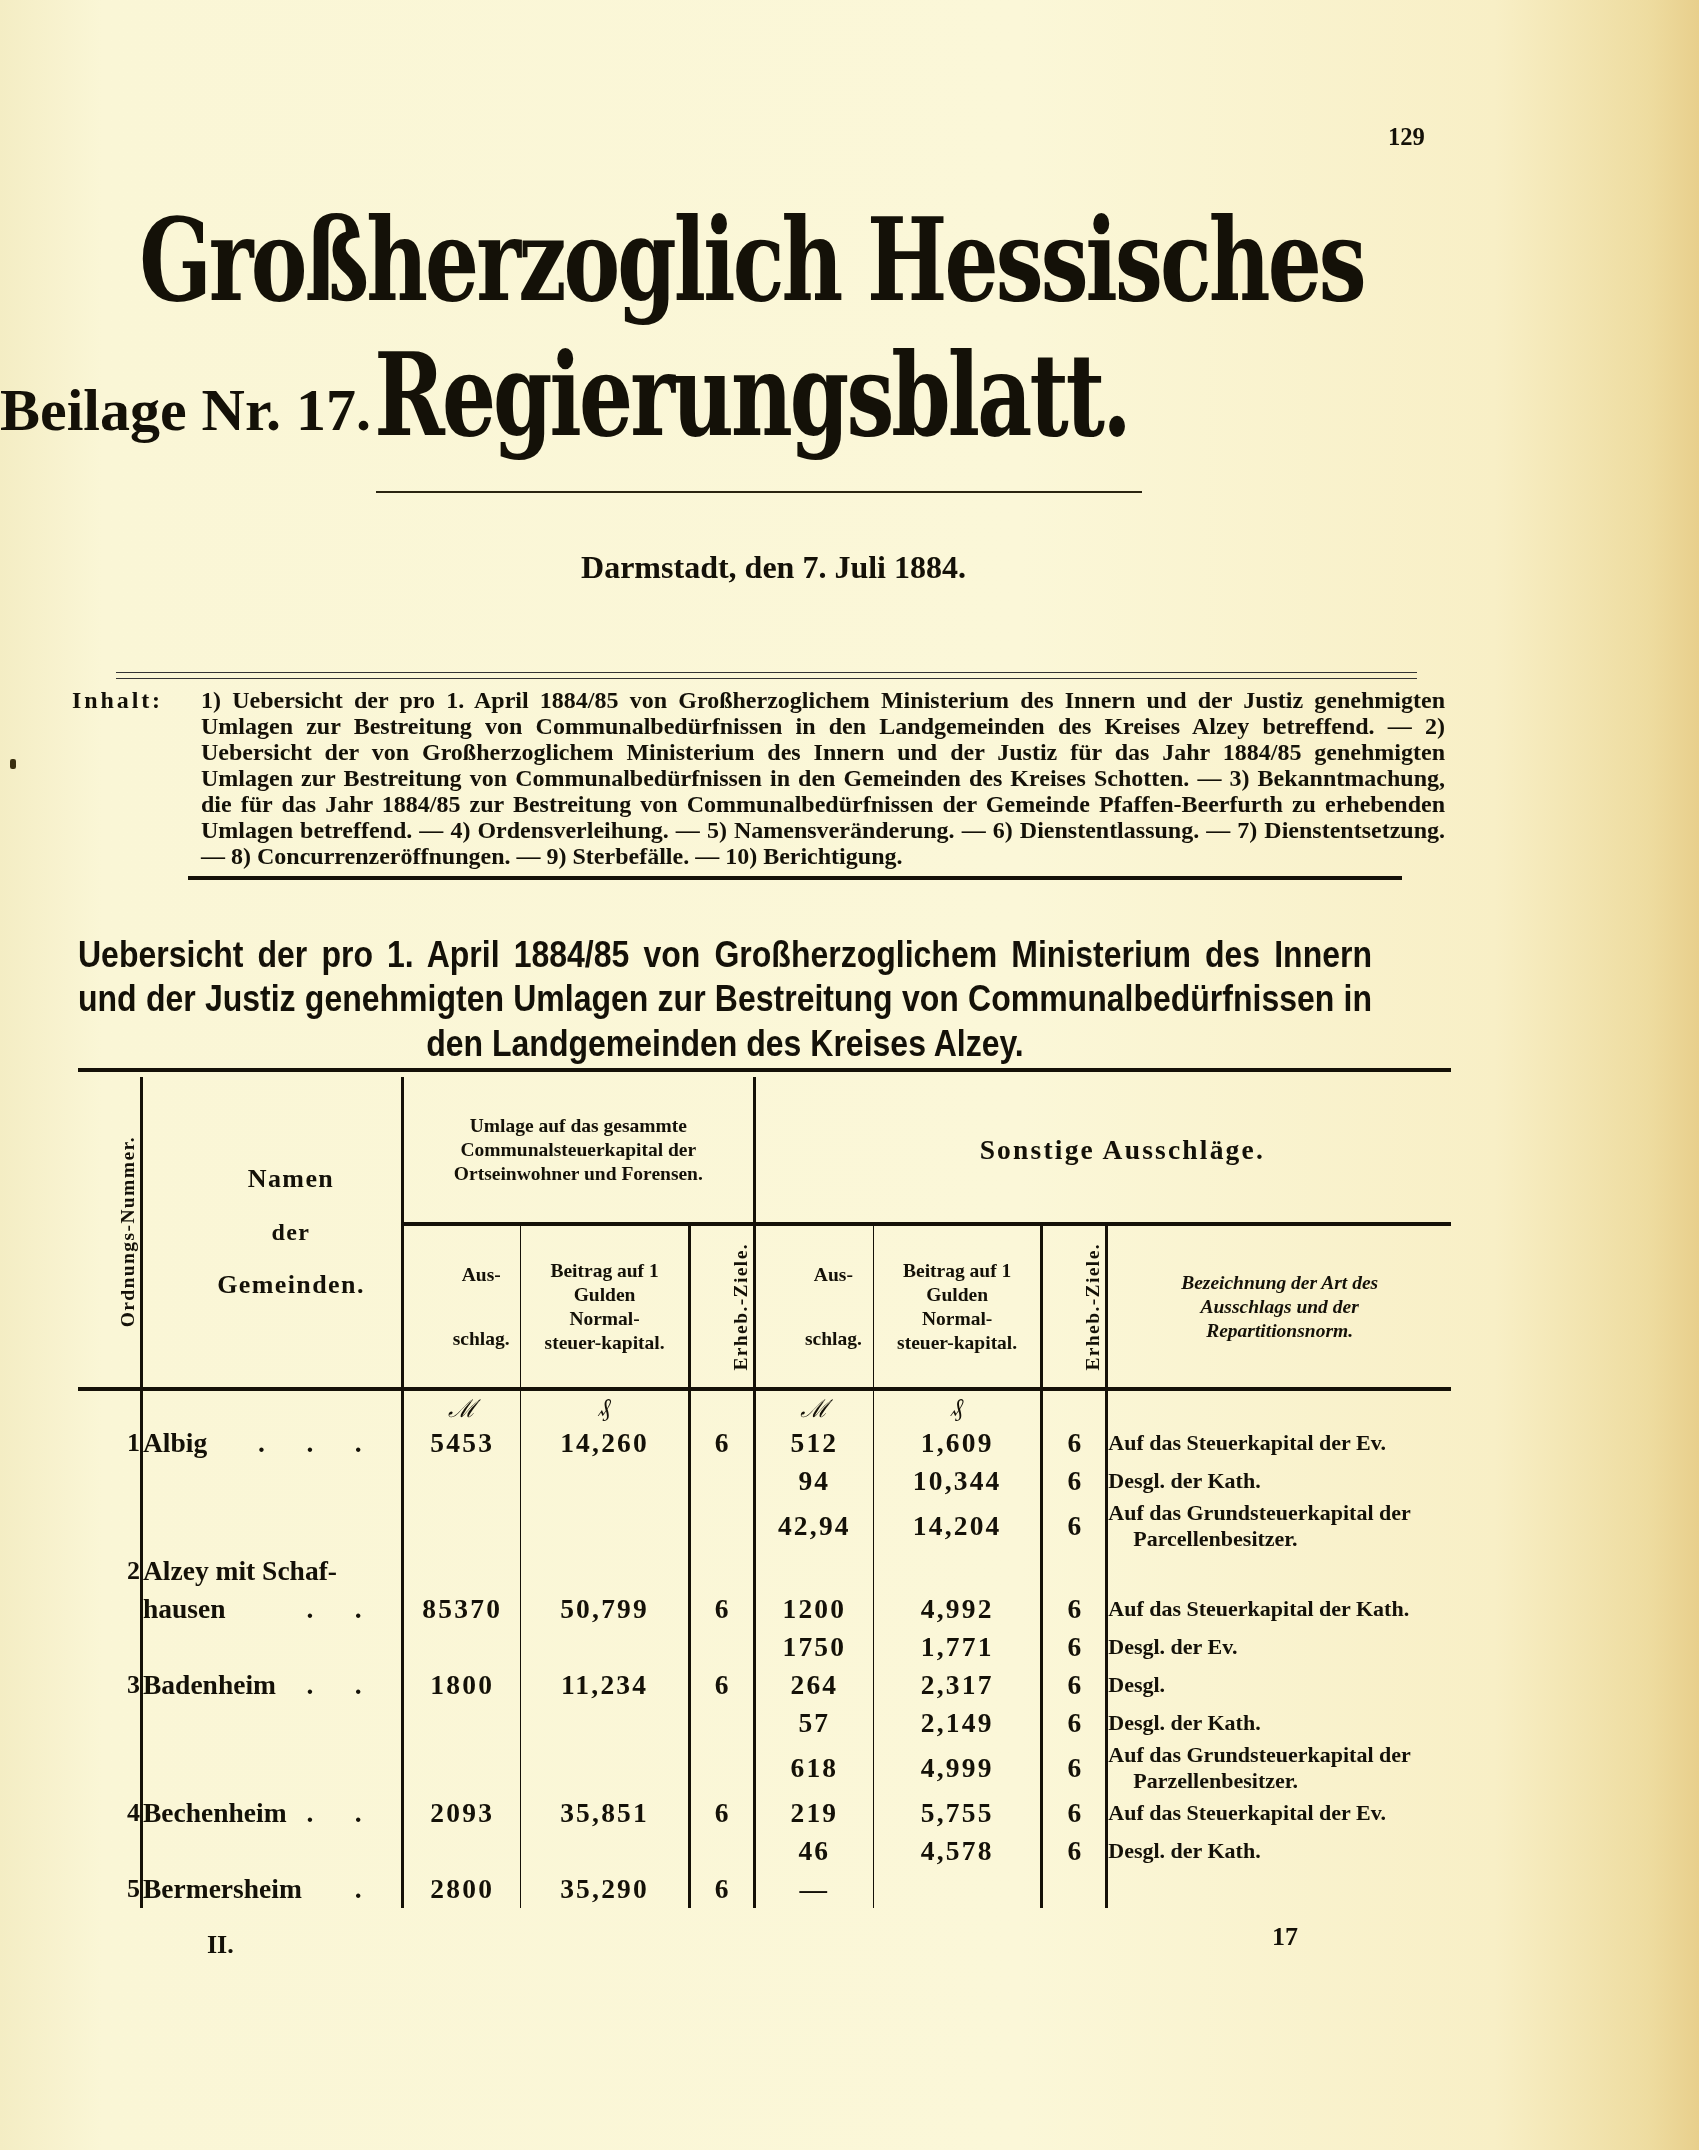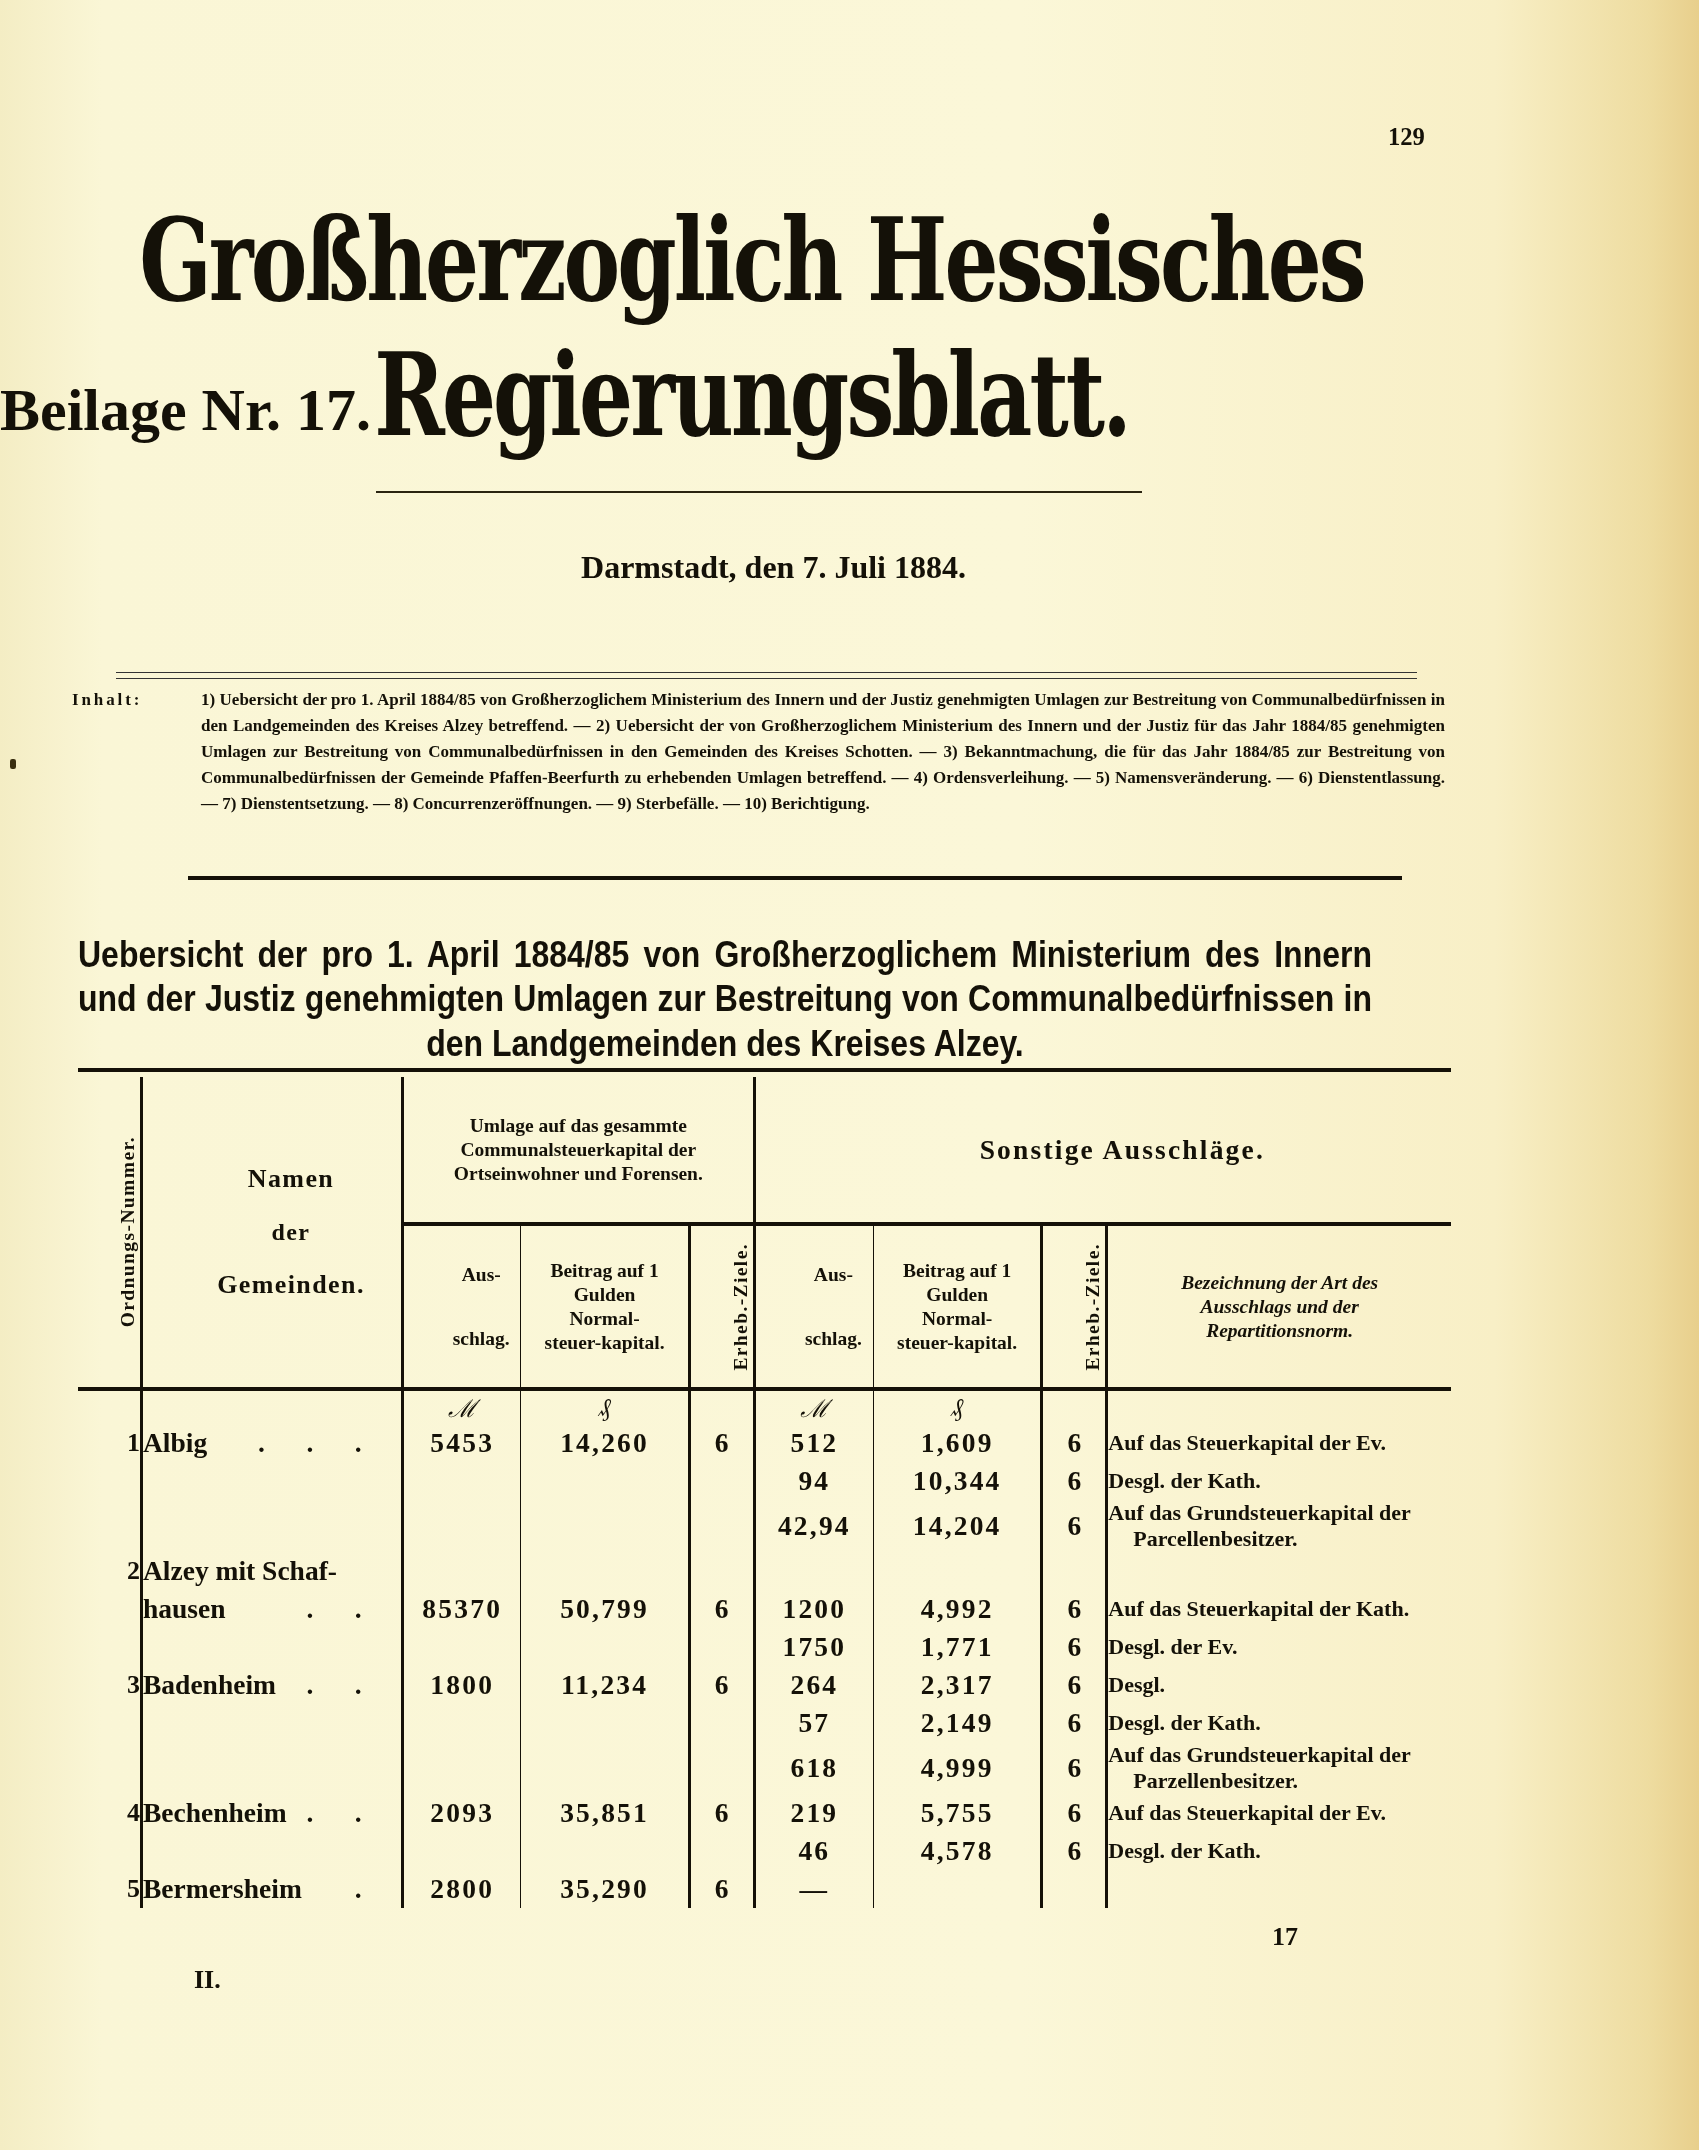--- a/index.html
+++ b/index.html
@@ -9,21 +9,21 @@
     font-family: "DejaVu Serif", serif; color:#141108;
   }
   .abs { position:absolute; }
   .page-number { top:123px; left:1388px; font-size:24.6px; font-weight:bold; font-family:"Liberation Serif", serif; }
   .masthead { top:192px; left:0; width:1503px; text-align:center; font-family:"DejaVu Serif", serif;
     font-size:85px; font-weight:bold; letter-spacing:-2.9px; transform:scaleY(1.35); transform-origin:center top; }
   .supplement { top:376px; left:0; width:1539px; text-align:left; font-size:60px; font-weight:bold; font-family:"Liberation Serif", serif; }
   .rule-short { top:491px; left:376px; width:766px; height:2.2px; background:#2a2410; }
   .dateline { top:549px; left:0; width:1547px; text-align:center; font-size:32px; font-weight:bold; font-family:"Liberation Serif", serif; }
   .rule-double { left:116px; width:1301px; height:1.4px; background:#333; }
-  .contents { top:687px; left:72px; width:1373px; font-family:"Liberation Serif", serif; font-size:17px; line-height:26px; font-weight:bold; }
+  .contents { top:687px; left:72px; width:1373px; font-family:"Liberation Serif", serif; font-size:24px; line-height:26px; font-weight:bold; }
   .contents .lbl { position:absolute; left:0; top:0; letter-spacing:2.9px; }
   .contents .txt { margin-left:129px; text-align:justify; text-align-last:left; }
   .rule-heavy { top:876px; left:188px; width:1214px; height:4.3px; background:#151108; }
   .section-title { top:932px; left:78px; width:1294px; font-family:"Liberation Sans Narrow", "Liberation Sans", sans-serif; font-weight:bold;
     font-size:32px; line-height:39px; text-align:justify; text-align-last:center; transform:scaleY(1.15); transform-origin:top; }
   .rule-table-top { top:1068px; left:78px; width:1373px; height:4.3px; background:#151108; }
 
   table.main { position:absolute; top:1077px; left:78px; width:1373px; border-collapse:collapse; font-family:"Liberation Serif", serif; }
   table.main th, table.main td { padding:0; vertical-align:middle; }
   table.main th { font-weight:bold; font-size:19.5px; line-height:24px; text-align:center;padding-left:38px; }
@@ -34,21 +34,21 @@
   .hdr-big { font-size:26px !important; letter-spacing:1.4px; }
   .hdr-sonstige { font-size:27.5px !important; letter-spacing:2.2px; }
   td.num { font-size:27.5px; font-weight:bold; text-align:center; padding-right:13px; height:38px; letter-spacing:2.2px; }
   td.nr { font-size:26px; font-weight:bold; text-align:right; padding-right:4.3px; width:40px; }
   td.name { font-size:27.5px; font-weight:bold; padding-left:17.3px; }
   td.name .dots { float:right; padding-right:22px; letter-spacing:17.3px; }
   td.ziel { font-size:27.5px; font-weight:bold; text-align:center; }
   td.desc { font-size:22px; font-weight:bold; padding-left:17.3px; line-height:26px; }
   td.desc .cont { display:block; padding-left:25px; }
   td.unit { font-style:italic; font-size:24.6px; text-align:center; height:32px; font-family:"DejaVu Serif", serif; }
-  .sig-mark { top:1930px; left:194px; font-size:26px; font-weight:bold; font-family:"Liberation Serif", serif;margin-top:35px; }
+  .sig-mark { top:1930px; left:207px; font-size:26px; font-weight:bold; font-family:"Liberation Serif", serif; }
   .sheet-number { top:1922px; left:1272px; font-size:26px; font-weight:bold; font-family:"Liberation Serif", serif; }
   .margin-dot { top:759px; left:10px; width:5.8px; height:10px; background:#3a2f10; border-radius:2.2px; }
 </style>
 </head>
 <body>
 
 <div class="abs margin-dot"></div>
 <div class="abs page-number">129</div>
 <div class="abs masthead">Großherzoglich Hessisches Regierungsblatt.</div>
 <div class="abs supplement">Beilage Nr. 17.</div>

